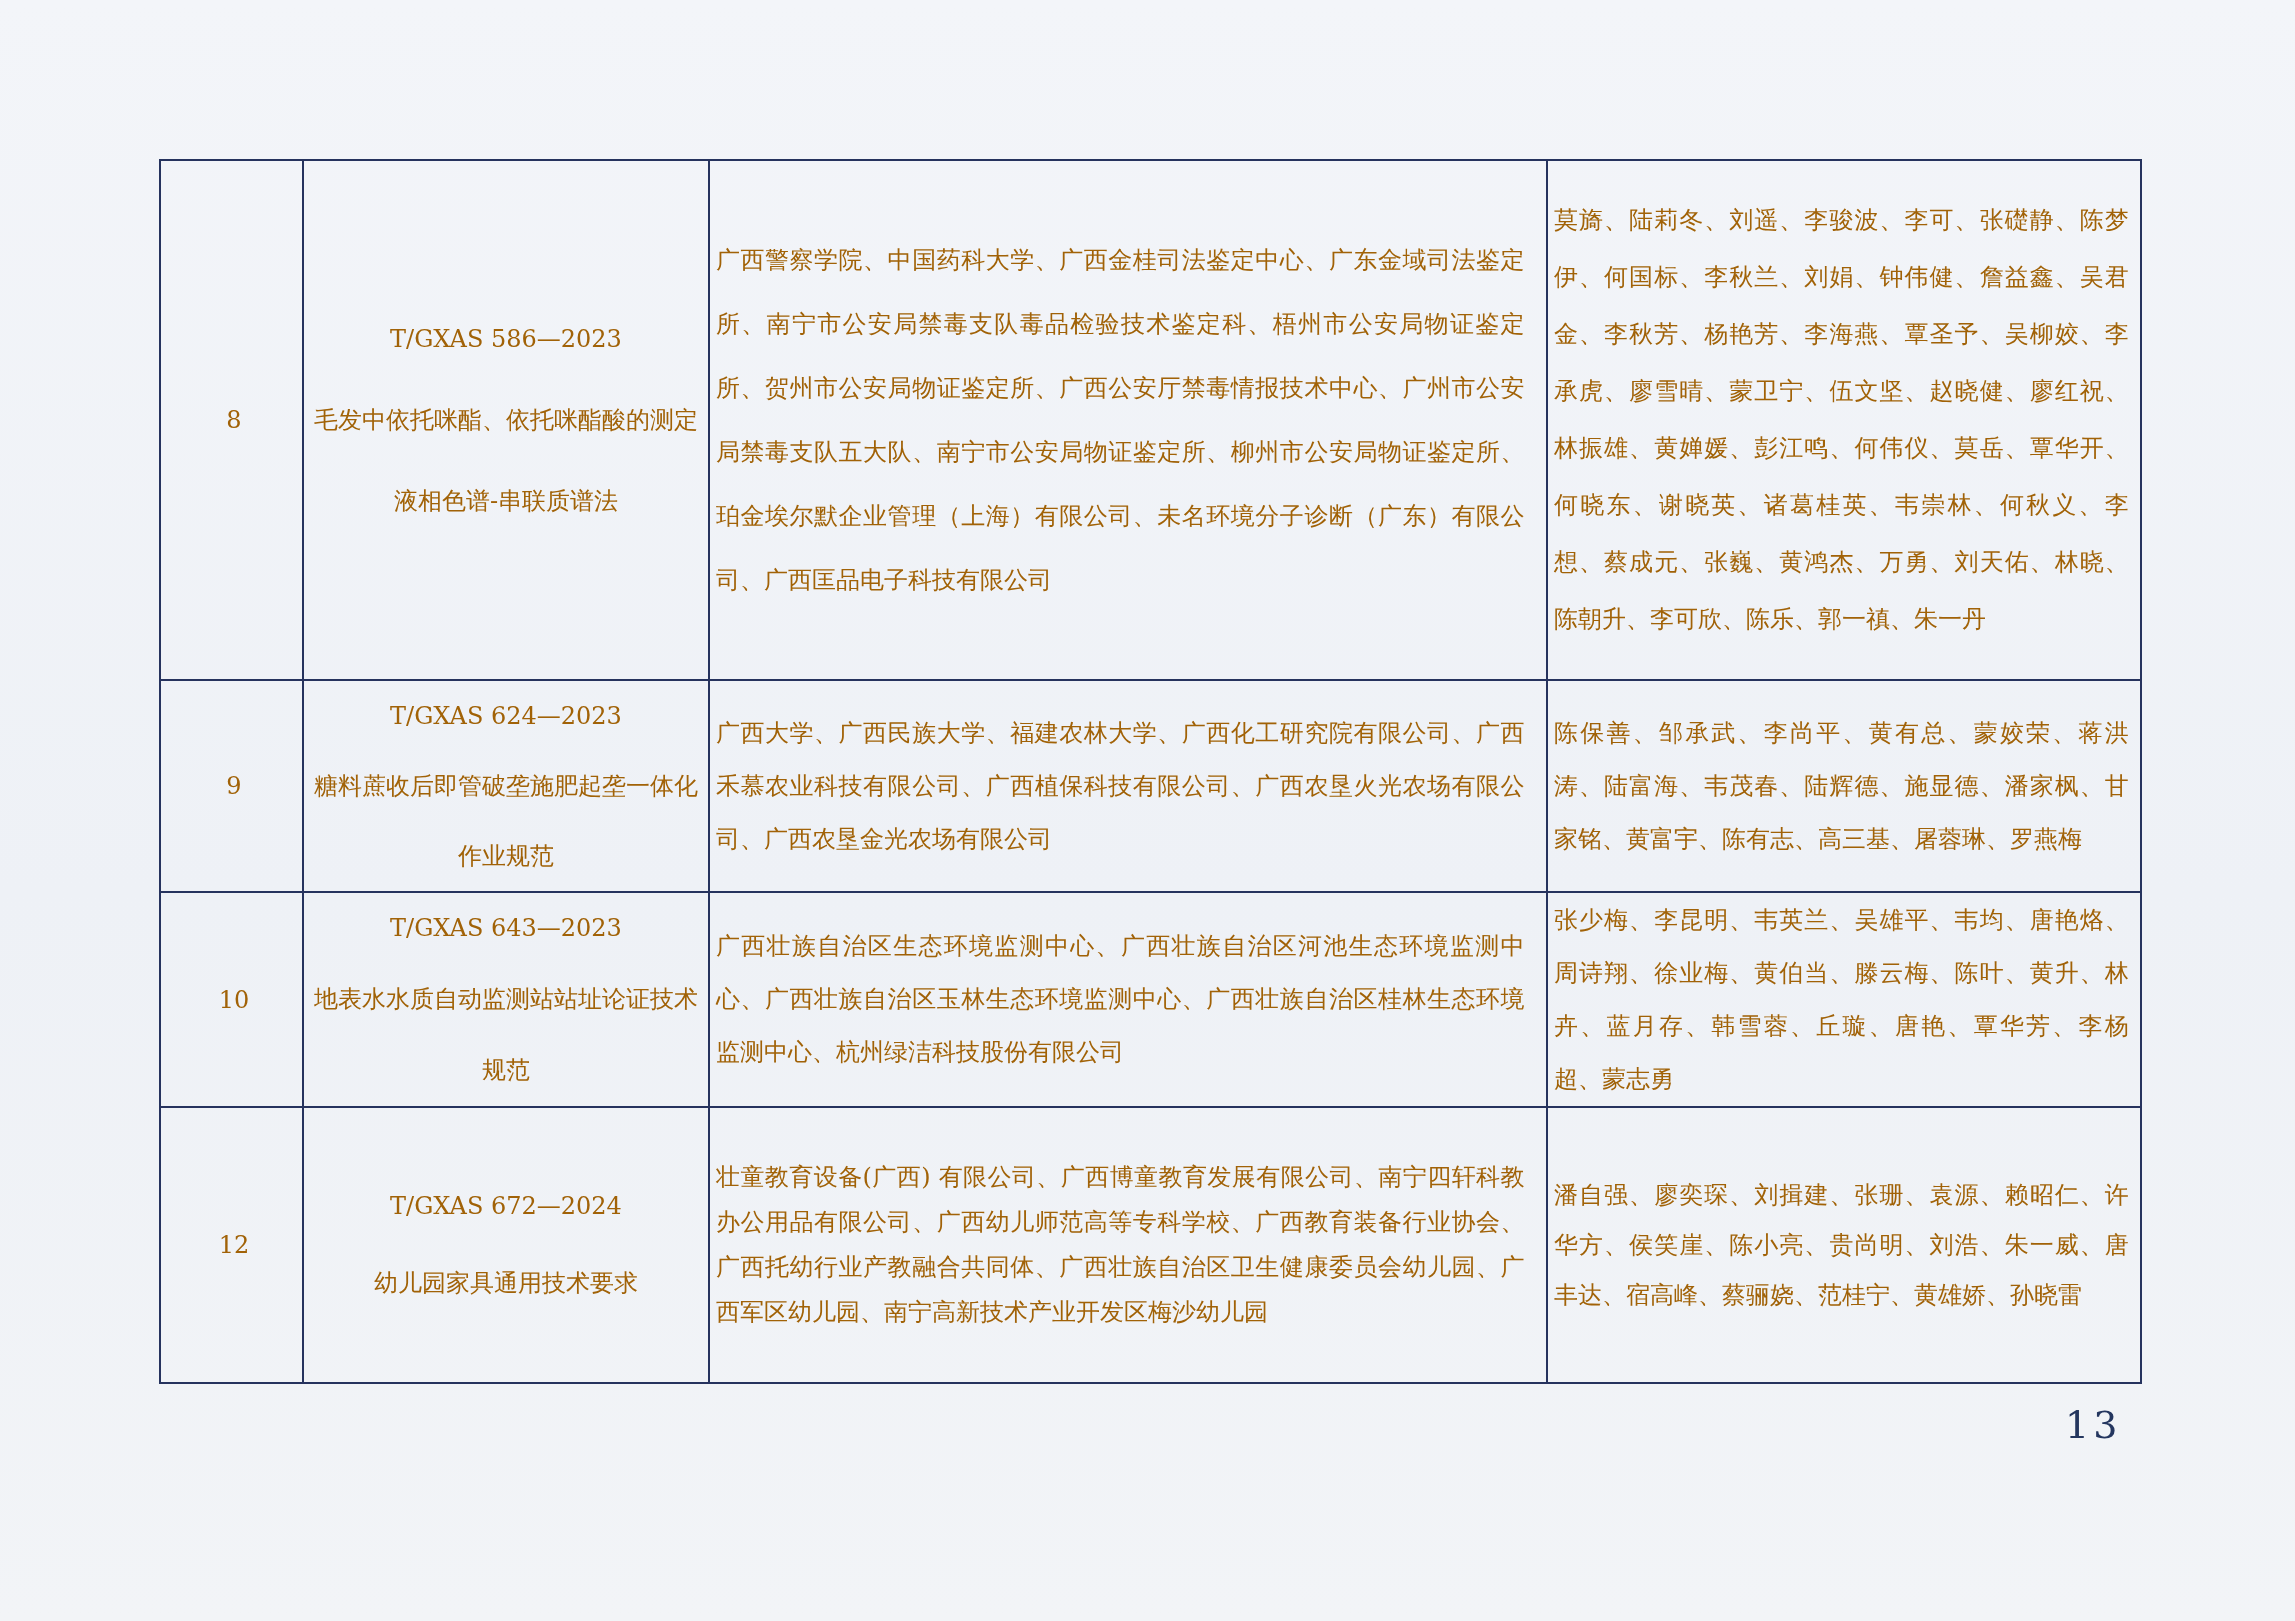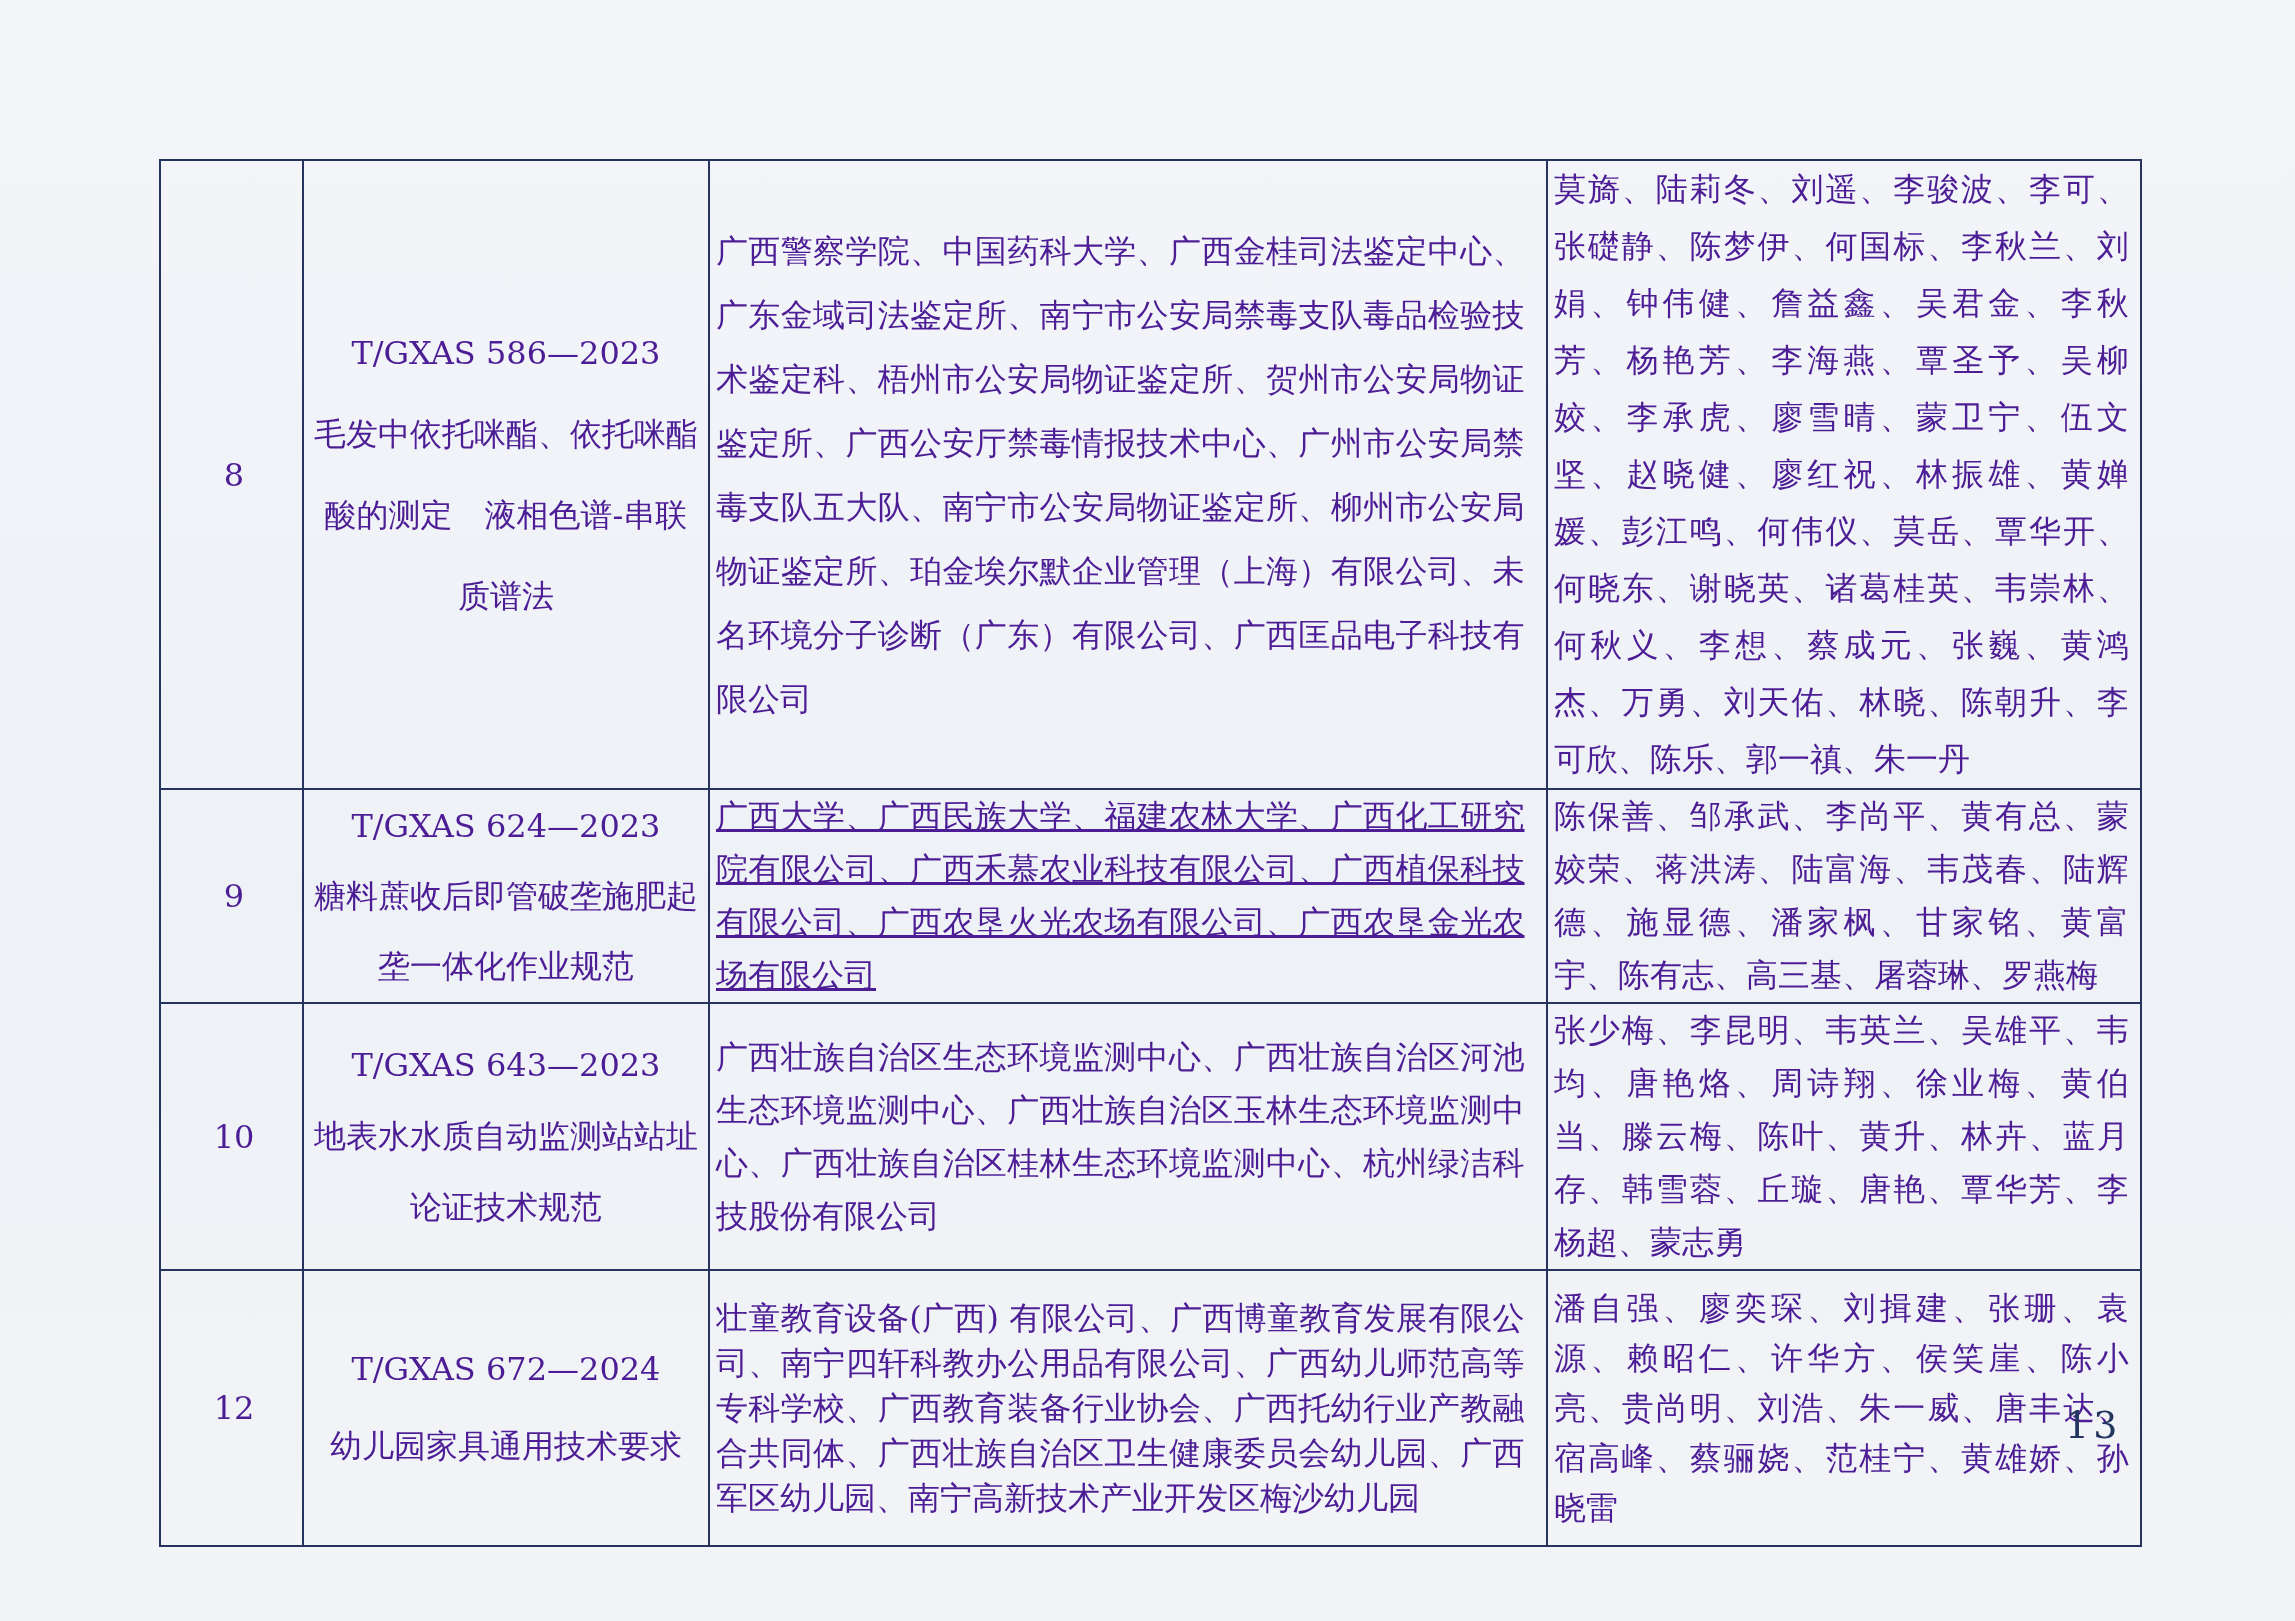--- a/index.html
+++ b/index.html
@@ -28,22 +28,22 @@
     position: absolute;
     left: 159px;
     top: 159px;
     width: 1982px;
     border-collapse: collapse;
     table-layout: fixed;
   }
   table.doc td {
     border: 2px solid #26335e;
     vertical-align: middle;
-    font-size: 32px;
-    color: #4c1d95;
+    font-size: 24px;
+    color: #a16207;
     overflow: hidden;
     padding-left: 6px;
   }
   col.c-no  { width: 143px; }
   col.c-std { width: 406px; }
   col.c-org { width: 838px; }
   col.c-ppl { width: 594px; }
 
   td.no-cell {
     text-align: center;
@@ -71,21 +71,21 @@
   tr.r9  { height: 212px; }
   tr.r10 { height: 215px; }
   tr.r11 { height: 276px; }
 
   tr.r8  .std-cell { line-height: 81px; border-radius: 6px; }
   tr.r9  .std-cell { line-height: 70px; margin-top: 33px; }
   tr.r10 .std-cell { line-height: 71px; }
   tr.r11 .std-cell { line-height: 77px; margin-left: 12px; }
 
   tr.r8  .org-cell { line-height: 64px; }
-  tr.r9  .org-cell { line-height: 53px; text-decoration: underline; }
+  tr.r9  .org-cell { line-height: 53px; }
   tr.r10 .org-cell { line-height: 53px; }
   tr.r11 .org-cell { line-height: 45px; }
 
   tr.r8  .ppl-cell { line-height: 57px; }
   tr.r9  .ppl-cell { line-height: 53px; }
   tr.r10 .ppl-cell { line-height: 53px; }
   tr.r11 .ppl-cell { line-height: 50px; }
 
   .page-number {
     position: absolute;

